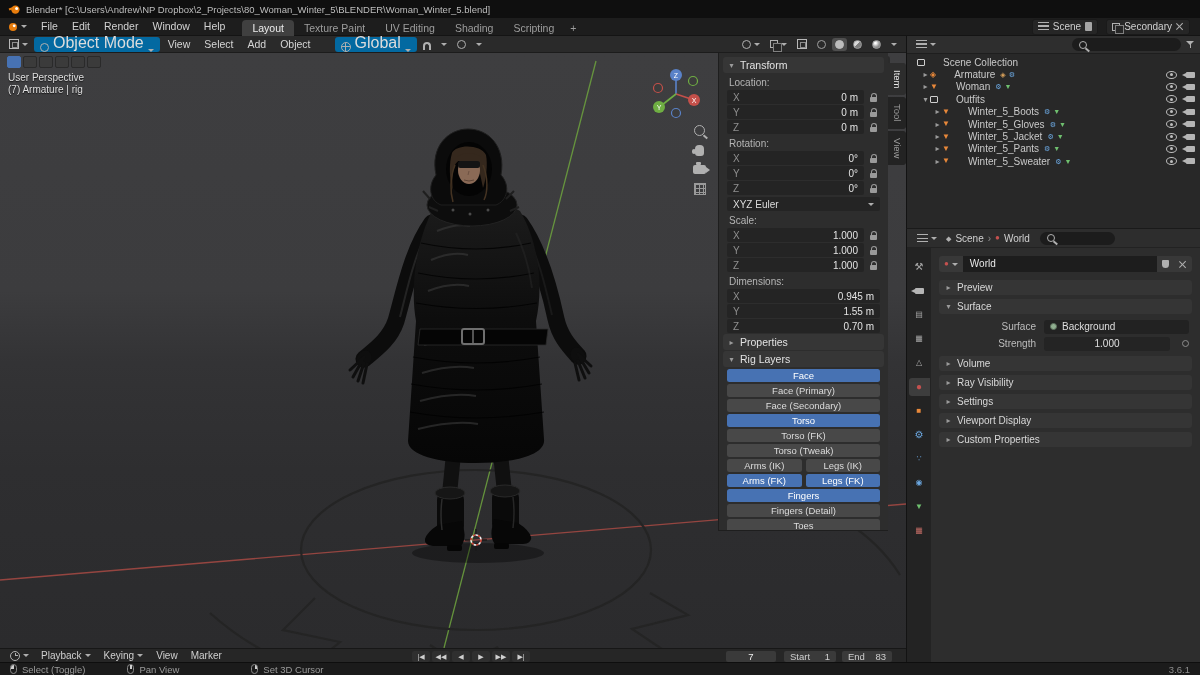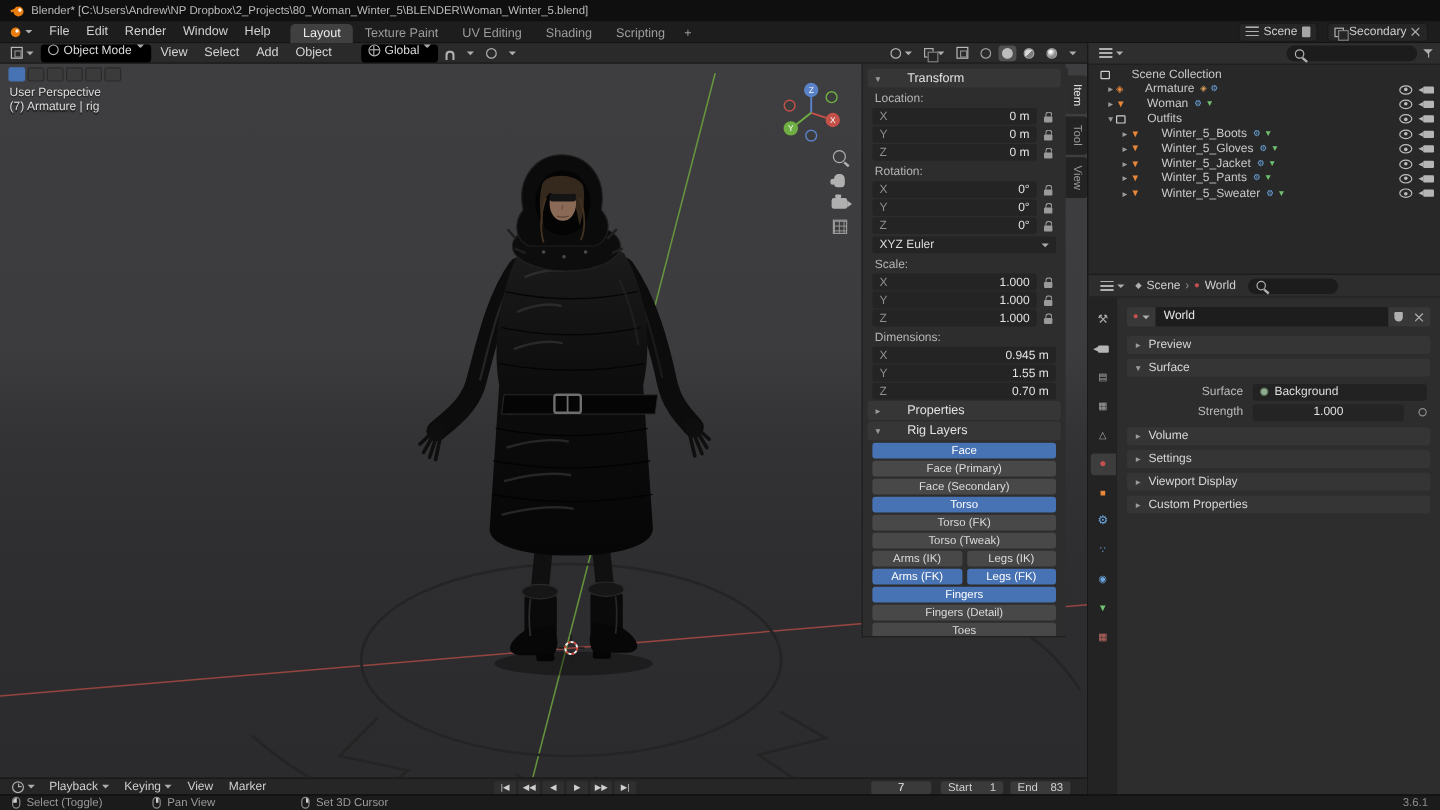--- a/index.html
+++ b/index.html
@@ -17,21 +17,21 @@
   .tabs{display:flex;align-items:flex-end;height:18px;margin-left:10px}
   .tab{font-size:10.5px;color:#9d9d9d;padding:0 10px;height:16px;line-height:16px;border-radius:4px 4px 0 0;white-space:nowrap}
   .tab.active{background:#404040;color:#ececec}
   .tab.add{padding:0 6px}
   .topbar-right{margin-left:auto;display:flex;gap:8px;align-items:center;padding-right:10px}
   .selector{display:flex;align-items:center;gap:4px;height:14px;background:#262626;border:1px solid #1a1a1a;border-radius:3px;padding:0 5px;font-size:10px;color:#cfcfcf}
 
   
   .vp-header{position:absolute;left:0;top:36px;width:906px;height:17px;background:#2a2a2a;border-bottom:1px solid #1c1c1c;display:flex;align-items:center;padding:0 5px;gap:2px;z-index:6;box-sizing:border-box}
   .hbtn{display:flex;align-items:center;gap:3px;padding:0 4px;height:15px;border-radius:3px}
-  .hdrop{display:flex;align-items:flex-start;gap:4px;background:#000000;border-radius:3px;height:15px;padding:0 6px;font-size:10px;color:#dcdcdc;white-space:nowrap}
+  .hdrop{display:flex;align-items:flex-end;gap:4px;background:#0369a1;border-radius:3px;height:15px;padding:0 6px;font-size:16px;color:#dcdcdc;white-space:nowrap}
   .hmenu{font-size:10.5px;color:#d5d5d5;padding:0 6px;line-height:17px}
   .spacer{flex:1}
   .caret{width:0;height:0;border-left:3px solid transparent;border-right:3px solid transparent;border-top:3.5px solid #aeaeae;display:inline-block}
   .i-shade{width:9px;height:9px;border-radius:50%;border:1px solid #9f9f9f;box-sizing:border-box;display:inline-block}
   .i-shade.solid{background:#bdbdbd;border-color:#bdbdbd}
   .i-shade.material{background:linear-gradient(135deg,#d8d8d8 50%,#7d7d7d 50%)}
   .i-shade.rendered{background:radial-gradient(circle at 35% 30%,#fff 10%,#9a9a9a 55%,#5f5f5f)}
   .shade-active{background:#4f4f4f;border-radius:3px;padding:2px 3px;display:flex}
 
   
@@ -41,21 +41,21 @@
   .vp-text2{position:absolute;left:8px;top:31px;font-size:10px;color:#dedede;text-shadow:0 1px 1px rgba(0,0,0,.7)}
   .toolstrip{position:absolute;left:7px;top:3px;display:flex;gap:2px}
   .tool-bt{width:14px;height:12px;background:#3b3b3b;border:1px solid #2a2a2a;border-radius:2px;box-sizing:border-box}
   .tool-bt.active{background:#4772b3;border-color:#4772b3}
   .gizmo{position:absolute;left:650px;top:14px}
   .navcol{position:absolute;left:693px;top:72px;display:flex;flex-direction:column;gap:9px;align-items:center}
   .options-btn{position:absolute;right:16px;top:3px;display:flex;gap:4px;align-items:center;font-size:10px;color:#d0d0d0;background:rgba(40,40,40,.85);border-radius:3px;padding:1px 7px}
 
   
   .npanel{position:absolute;left:718px;top:0;width:170px;height:478px;background:#2d2d2d;border-left:1px solid #1e1e1e;border-bottom:1px solid #1e1e1e;padding:3px 0;overflow:hidden;box-sizing:border-box}
-  .phead{display:flex;align-items:center;gap:20px;height:16px;margin:1px 4px;padding:0 4px;background:#363636;border-radius:3px;font-size:10.5px;color:#e2e2e2}
+  .phead{display:flex;align-items:center;gap:4px;height:16px;margin:1px 4px;padding:0 4px;background:#363636;border-radius:3px;font-size:10.5px;color:#e2e2e2}
   .disc{width:9px;text-align:center;color:#9b9b9b;font-size:8px;flex:none}
   .disc.c::after{content:"▸"}
   .disc.o::after{content:"▾"}
   .flabel{margin:4px 10px 2px;font-size:10px;color:#b5b5b5}
   .trow{display:flex;align-items:center;margin:0 8px 1px;gap:3px}
   .tfield{flex:1;display:flex;align-items:center;height:14px;background:#242424;border-radius:2px;padding:0 6px;font-size:10px}
   .tfield .ax{color:#8f8f8f;width:10px}
   .tfield .tv{margin-left:auto;color:#e3e3e3}
   .lockc{width:13px;display:flex;justify-content:center}
   .dropfield{display:flex;align-items:center;height:14px;background:#242424;border-radius:2px;margin:2px 8px;padding:0 6px;font-size:10px;color:#dcdcdc}
@@ -779,20 +779,24 @@
           </span>
         <span class="adot"></span>
       </div>
 
       <div class="p-panel">
         <span class="disc c"></span>
         <span>Volume</span>
       </div>
       <div class="p-panel">
         <span class="disc c"></span>
+        <span>Ray Visibility</span>
+      </div>
+      <div class="p-panel">
+        <span class="disc c"></span>
         <span>Settings</span>
       </div>
       <div class="p-panel">
         <span class="disc c"></span>
         <span>Viewport Display</span>
       </div>
       <div class="p-panel">
         <span class="disc c"></span>
         <span>Custom Properties</span>
       </div>

